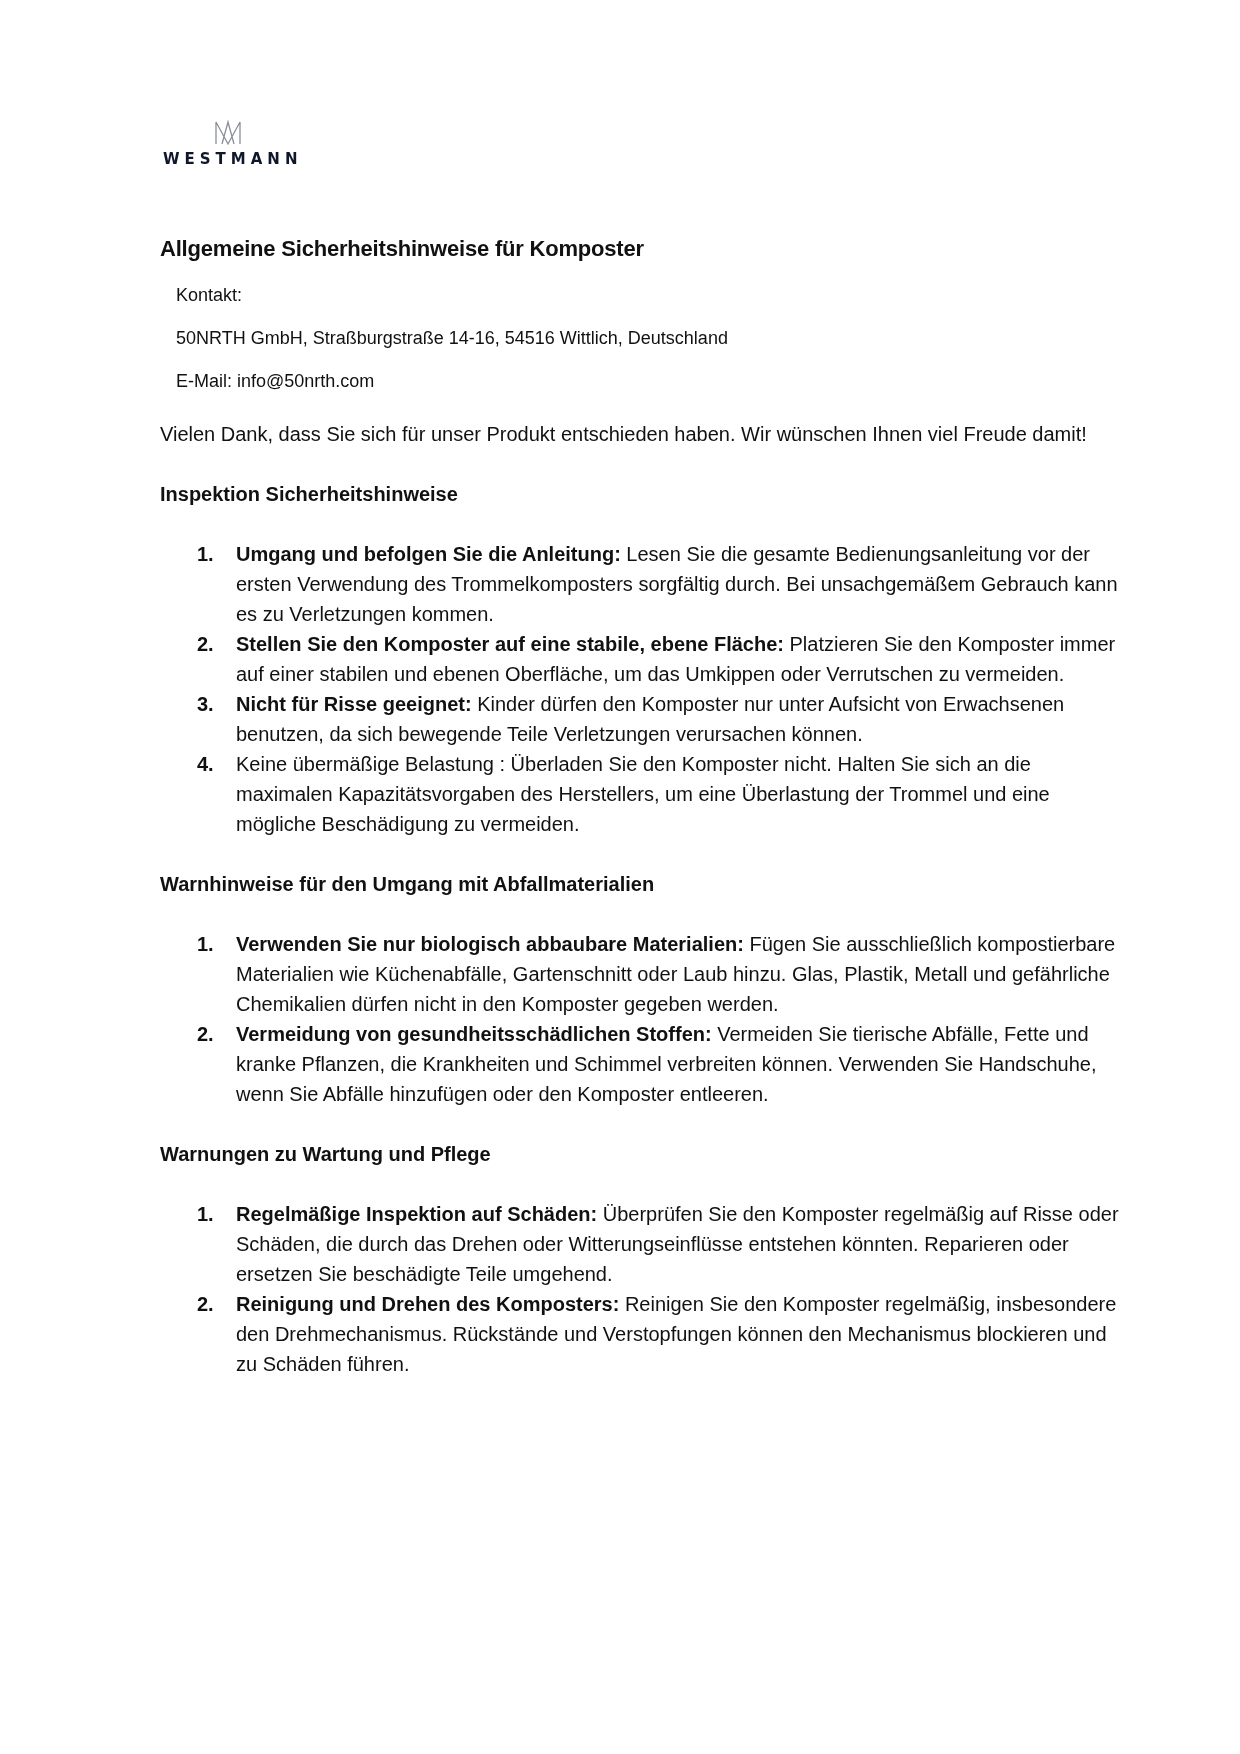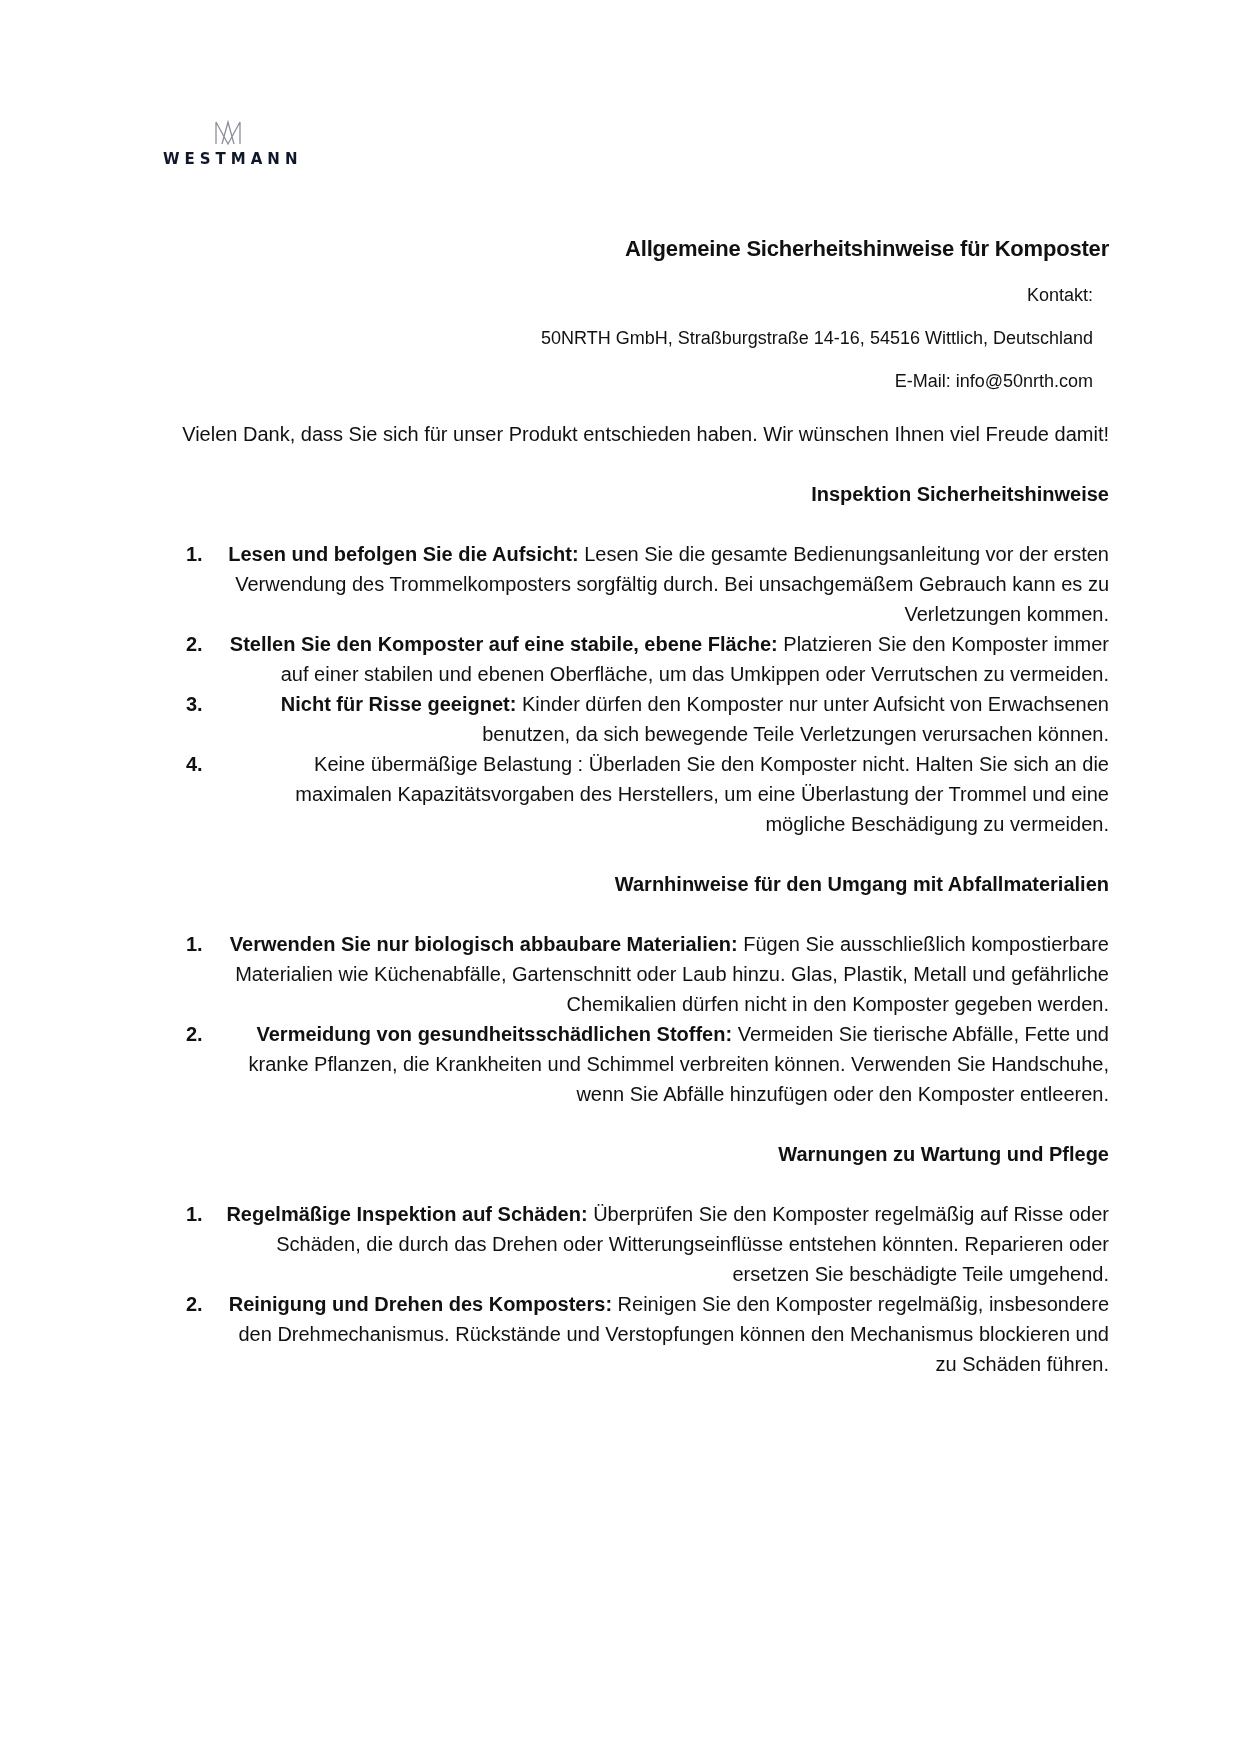--- a/index.html
+++ b/index.html
@@ -7,21 +7,21 @@
     width: 1240px; height: 1754px; position: relative; overflow: hidden;
     font-family: "Liberation Sans", sans-serif; color: #111111;
   }
   .logo { position: absolute; left: 158px; top: 120px; width: 140px; text-align: center; }
   .logo-mark { display: block; margin: 0 auto; width: 30px; height: 26px; }
   .logo-word {
     display: block; margin-top: 4px; font-family: "DejaVu Sans", sans-serif;
     font-weight: bold; font-size: 15px; letter-spacing: 5px; color: #0f172a;
     padding-left: 5px;
   }
-  .content { position: absolute; left: 149px; top: 236px; width: 960px; text-align: right; }
+  .content { position: absolute; left: 160px; top: 236px; width: 960px; }
   .doc-title { font-size: 22px; font-weight: bold; margin: 0 0 20px 0; letter-spacing: -0.2px; }
   .contact { font-size: 18px; line-height: 27px; margin: 16px; }
   .para { font-size: 20px; line-height: 30px; margin: 0; }
   .intro { margin-top: 24px; }
   .warning { margin-top: 30px; }
   .section-heading { font-size: 20px; font-weight: bold; margin: 30px 0 0 0; line-height: 30px; }
   ol.items { list-style: none; margin: 30px 0 0 0; padding: 0; }
   ol.items li { position: relative; padding-left: 76px; font-size: 20px; line-height: 30px; }
   ol.items li .num { position: absolute; left: 37px; top: 0; font-weight: bold; }
   b { font-weight: bold; }
@@ -45,21 +45,21 @@
     <p class="contact">E-Mail: info@50nrth.com</p>
   </div>
 
   <p class="para intro">Vielen Dank, dass Sie sich für unser Produkt entschieden haben. Wir wünschen Ihnen viel Freude damit!</p>
 
 
   <div id="sections">
       <section>
     <h2 class="section-heading">Inspektion Sicherheitshinweise</h2>
     <ol class="items">
-          <li><span class="num">1.</span><b>Lesen und befolgen Sie die Aufsicht:</b><span> Lesen Sie die gesamte Bedienungsanleitung vor der ersten Verwendung des Trommelkomposters sorgfältig durch. Bei unsachgemäßem Gebrauch kann es zu Verletzungen kommen.</span></li>
+          <li><span class="num">1.</span><b>Umgang und befolgen Sie die Anleitung:</b><span> Lesen Sie die gesamte Bedienungsanleitung vor der ersten Verwendung des Trommelkomposters sorgfältig durch. Bei unsachgemäßem Gebrauch kann es zu Verletzungen kommen.</span></li>
           <li><span class="num">2.</span><b>Stellen Sie den Komposter auf eine stabile, ebene Fläche:</b><span> Platzieren Sie den Komposter immer auf einer stabilen und ebenen Oberfläche, um das Umkippen oder Verrutschen zu vermeiden.</span></li>
           <li><span class="num">3.</span><b>Nicht für Risse geeignet:</b><span> Kinder dürfen den Komposter nur unter Aufsicht von Erwachsenen benutzen, da sich bewegende Teile Verletzungen verursachen können.</span></li>
           <li><span class="num">4.</span><span>Keine übermäßige Belastung : Überladen Sie den Komposter nicht. Halten Sie sich an die maximalen Kapazitätsvorgaben des Herstellers, um eine Überlastung der Trommel und eine mögliche Beschädigung zu vermeiden.</span></li>
         </ol>
   </section>
       <section>
     <h2 class="section-heading">Warnhinweise für den Umgang mit Abfallmaterialien</h2>
     <ol class="items">
           <li><span class="num">1.</span><b>Verwenden Sie nur biologisch abbaubare Materialien:</b><span> Fügen Sie ausschließlich kompostierbare Materialien wie Küchenabfälle, Gartenschnitt oder Laub hinzu. Glas, Plastik, Metall und gefährliche Chemikalien dürfen nicht in den Komposter gegeben werden.</span></li>
           <li><span class="num">2.</span><b>Vermeidung von gesundheitsschädlichen Stoffen:</b><span> Vermeiden Sie tierische Abfälle, Fette und kranke Pflanzen, die Krankheiten und Schimmel verbreiten können. Verwenden Sie Handschuhe, wenn Sie Abfälle hinzufügen oder den Komposter entleeren.</span></li>

